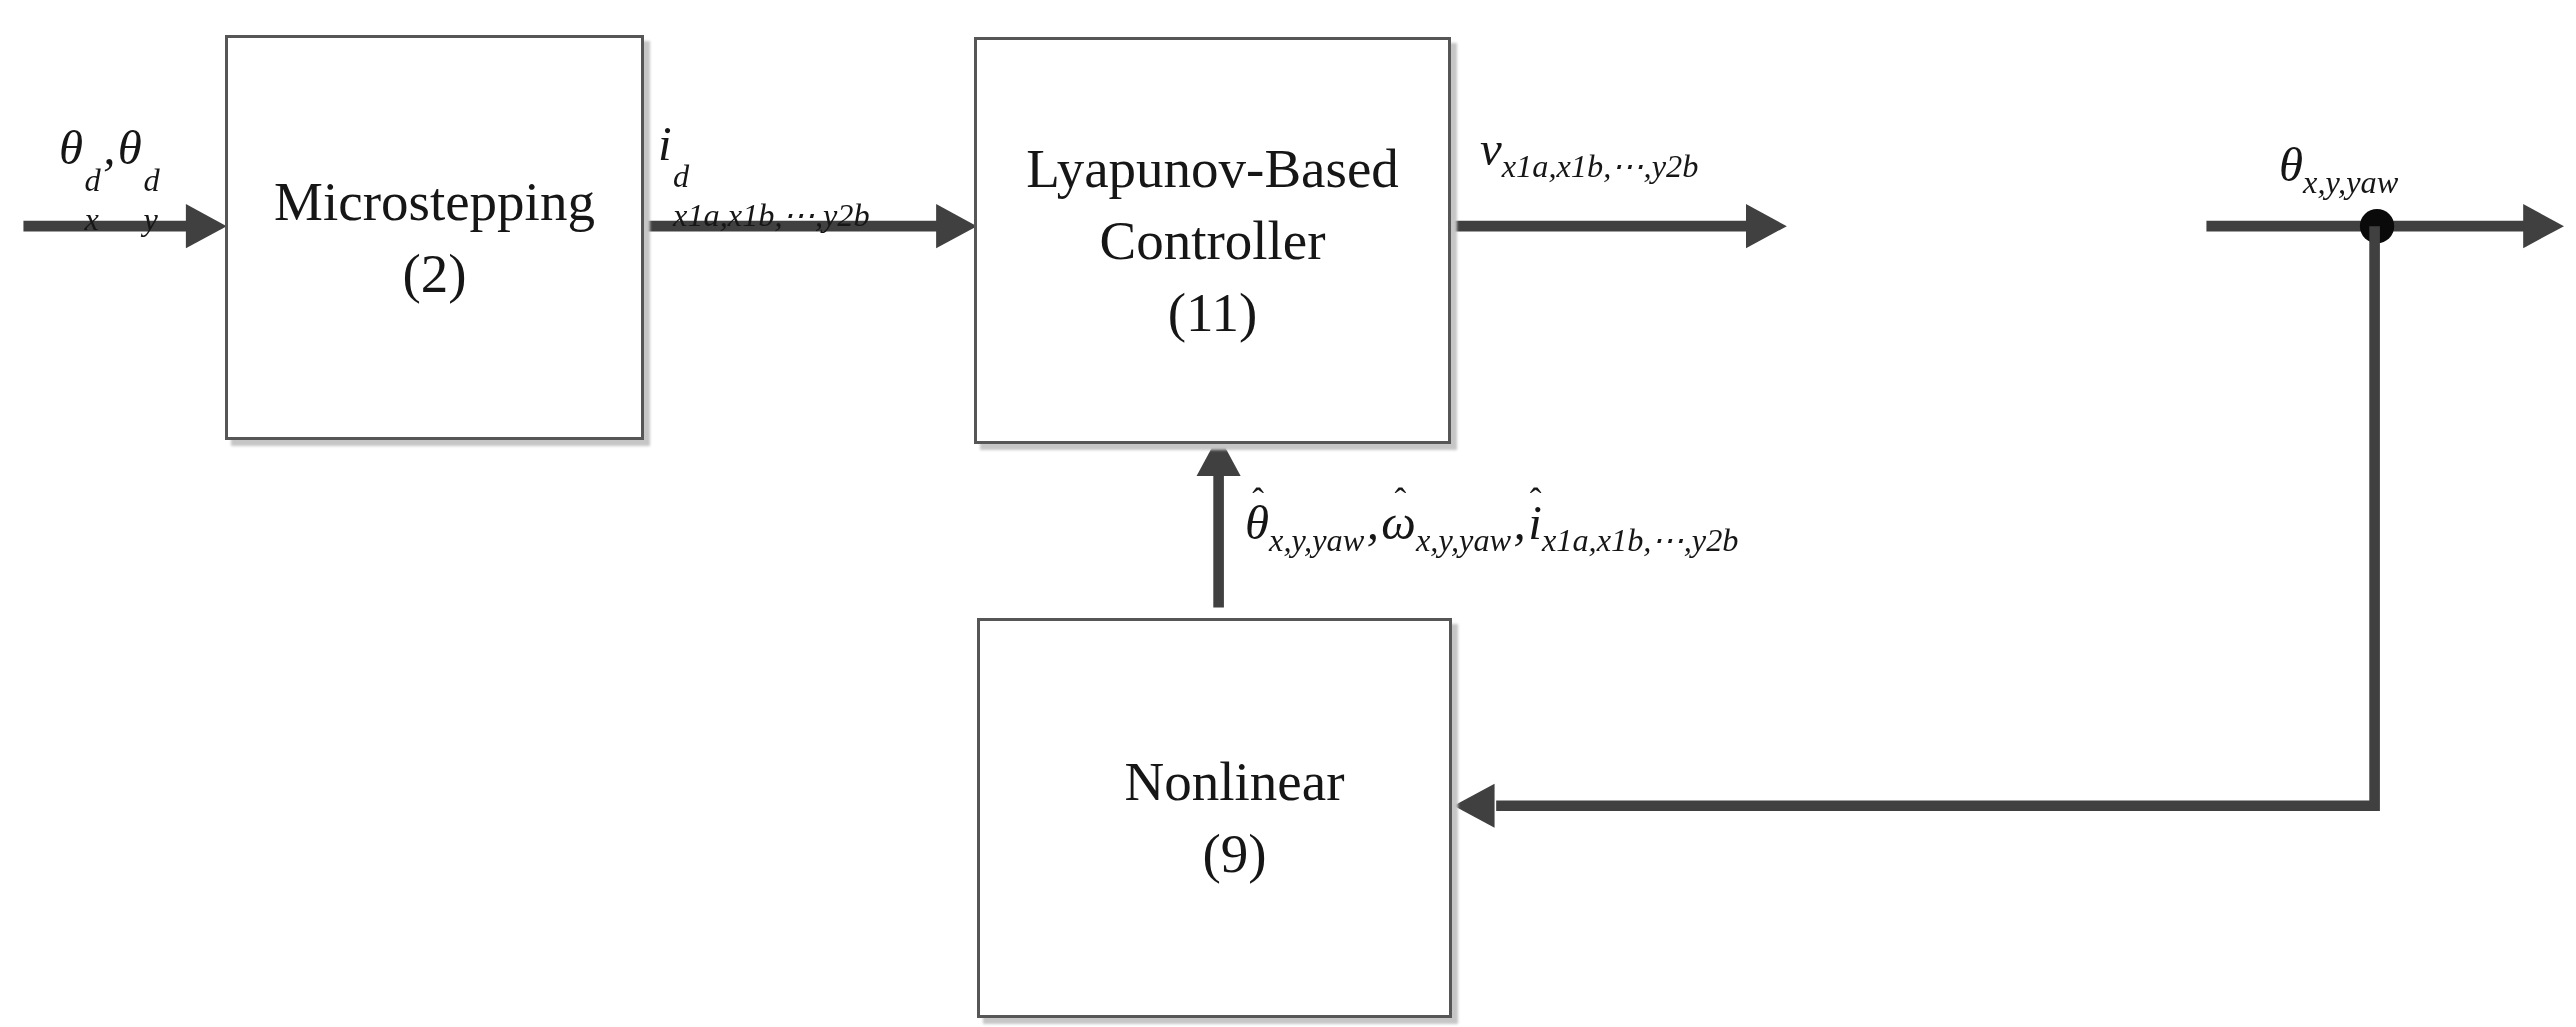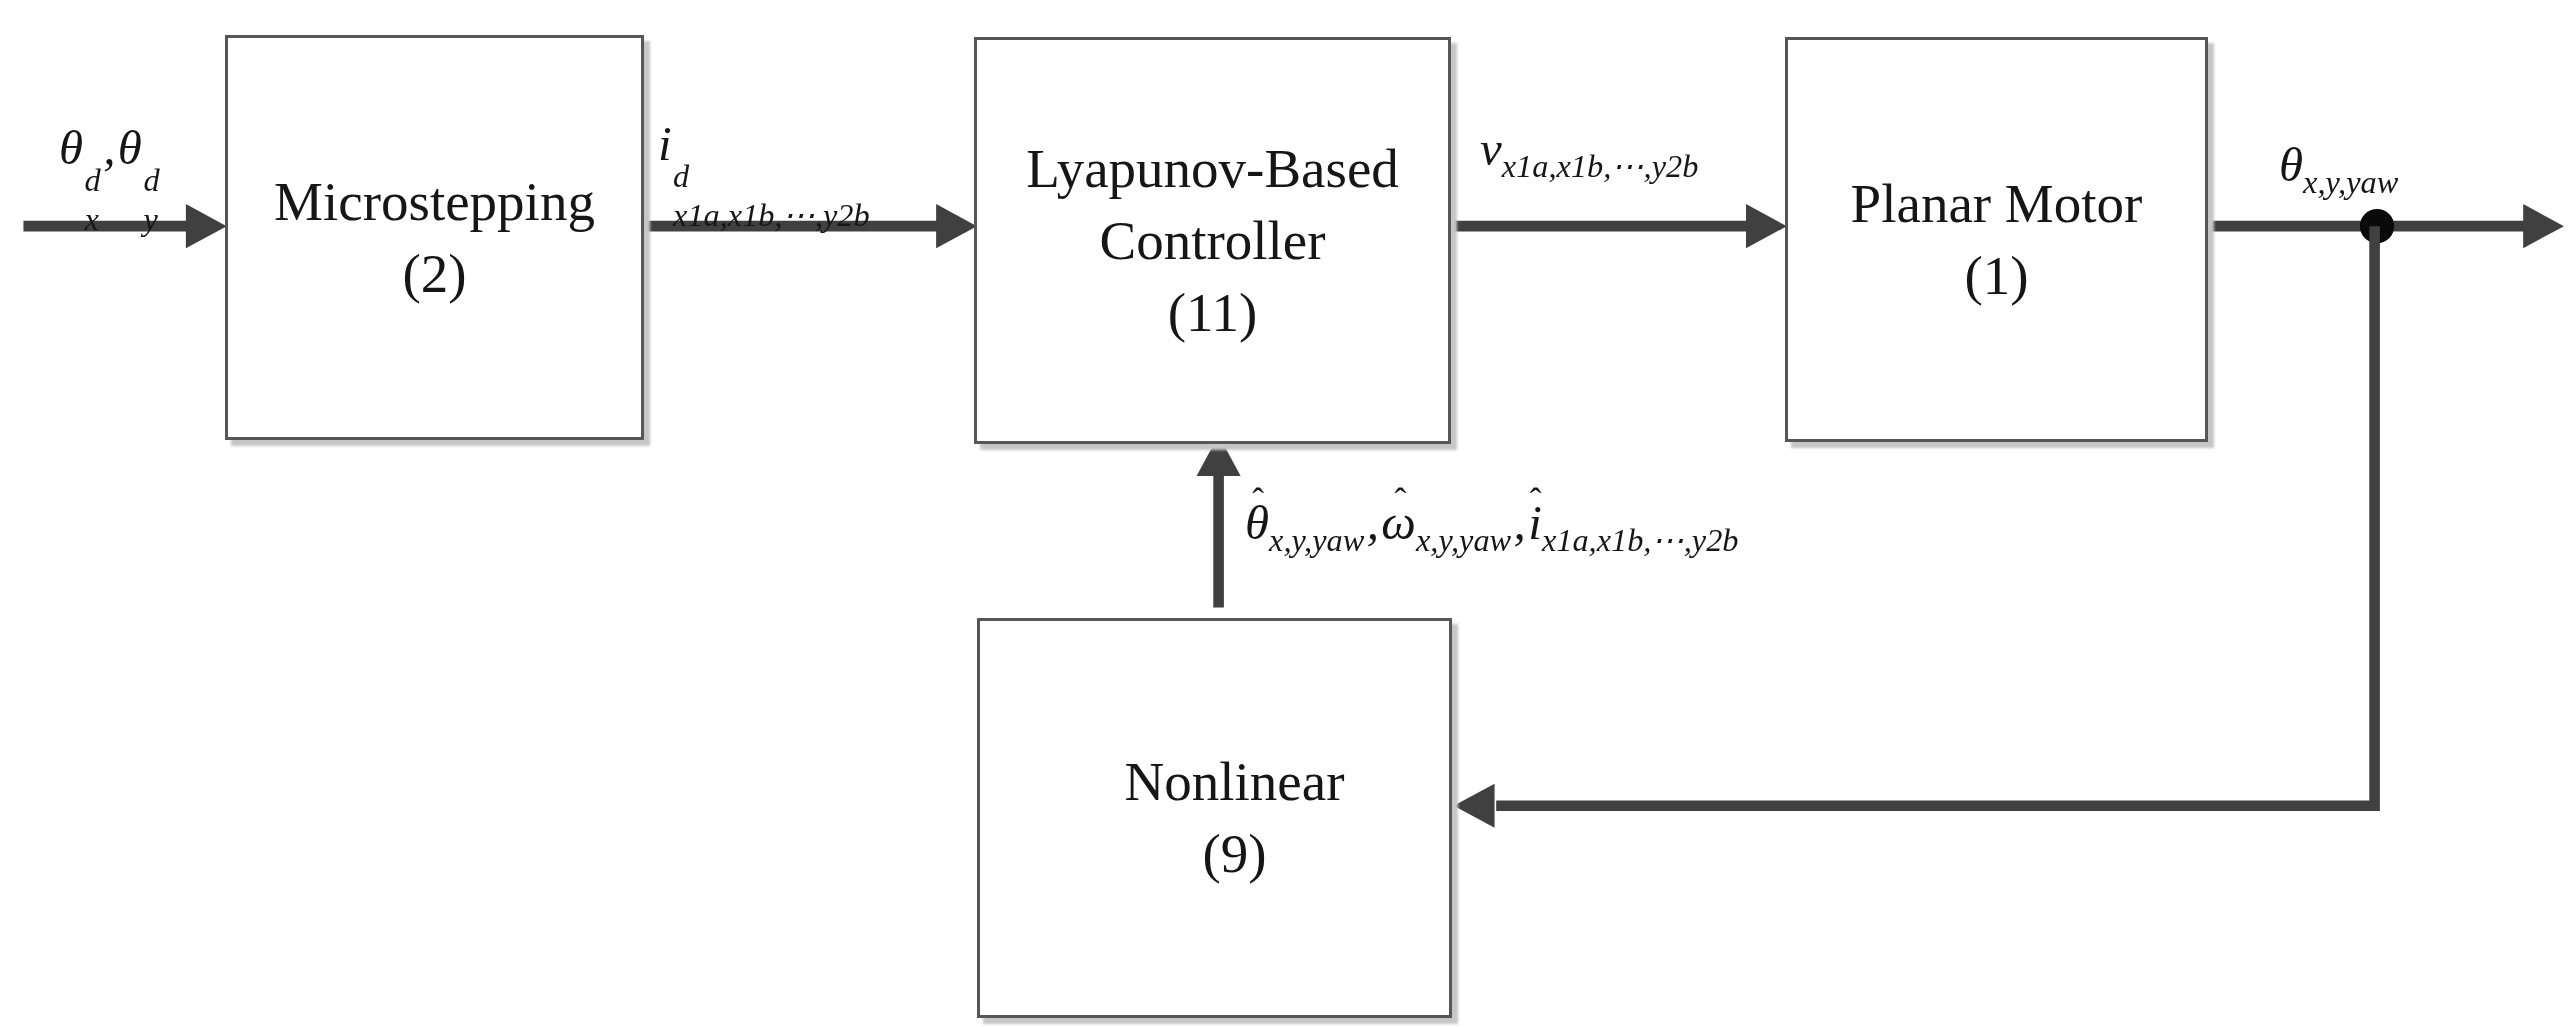--- a/index.html
+++ b/index.html
@@ -74,24 +74,20 @@
     <span class="bl">Microstepping</span>
     <span class="bl">(2)</span>
   </div>
 
   <div class="block b-ctrl">
     <span class="bl">Lyapunov-Based</span>
     <span class="bl">Controller</span>
     <span class="bl">(11)</span>
   </div>
 
-  <div class="block b-planar">
-    <span class="bl">Planar Motor</span>
-    <span class="bl">(1)</span>
-  </div>
 
   <div class="block b-observer">
     <span class="bl">Nonlinear</span>
     <span class="bl">(9)</span>
   </div>
 
   <div class="flow-label" style="left:59px;top:123px;">
     <span class="mbase">θ</span><span class="ss">
         <span class="msup">d</span>
         <span class="msub">x</span>

